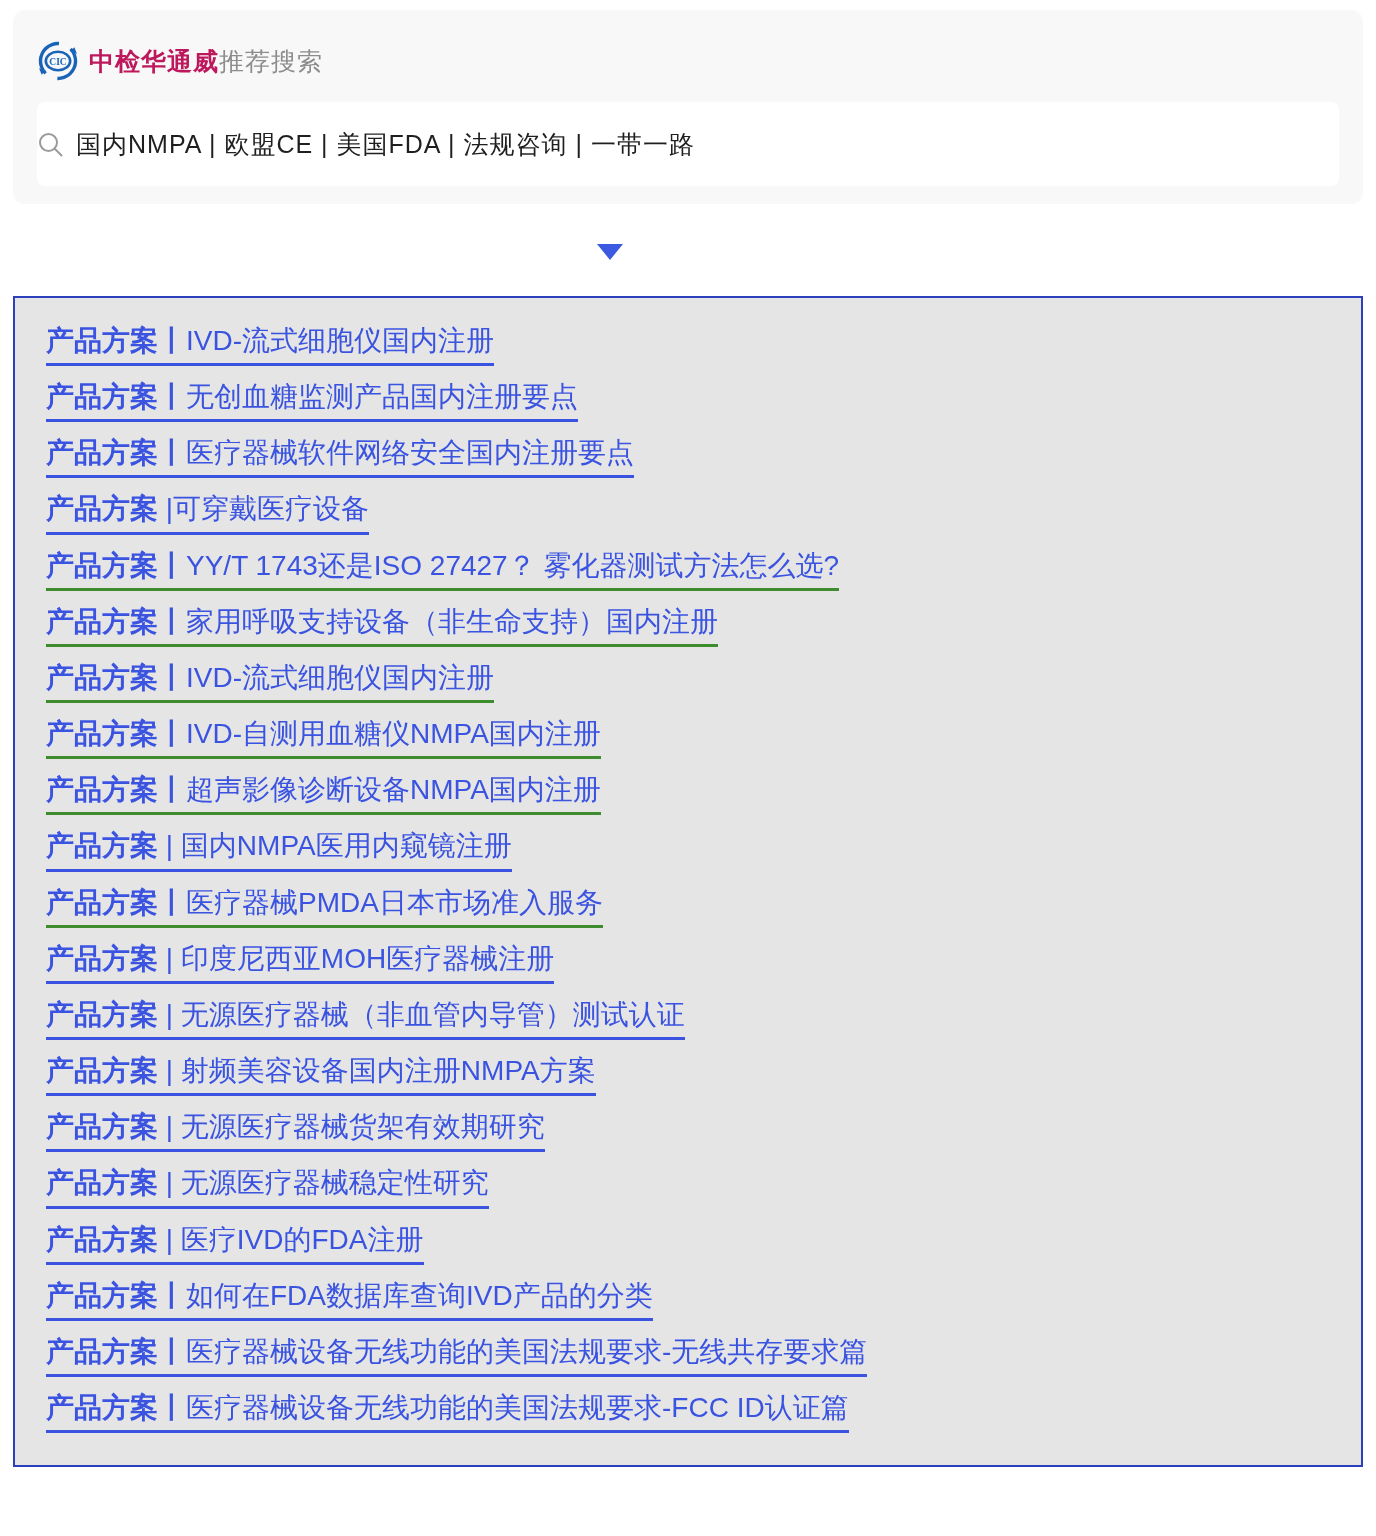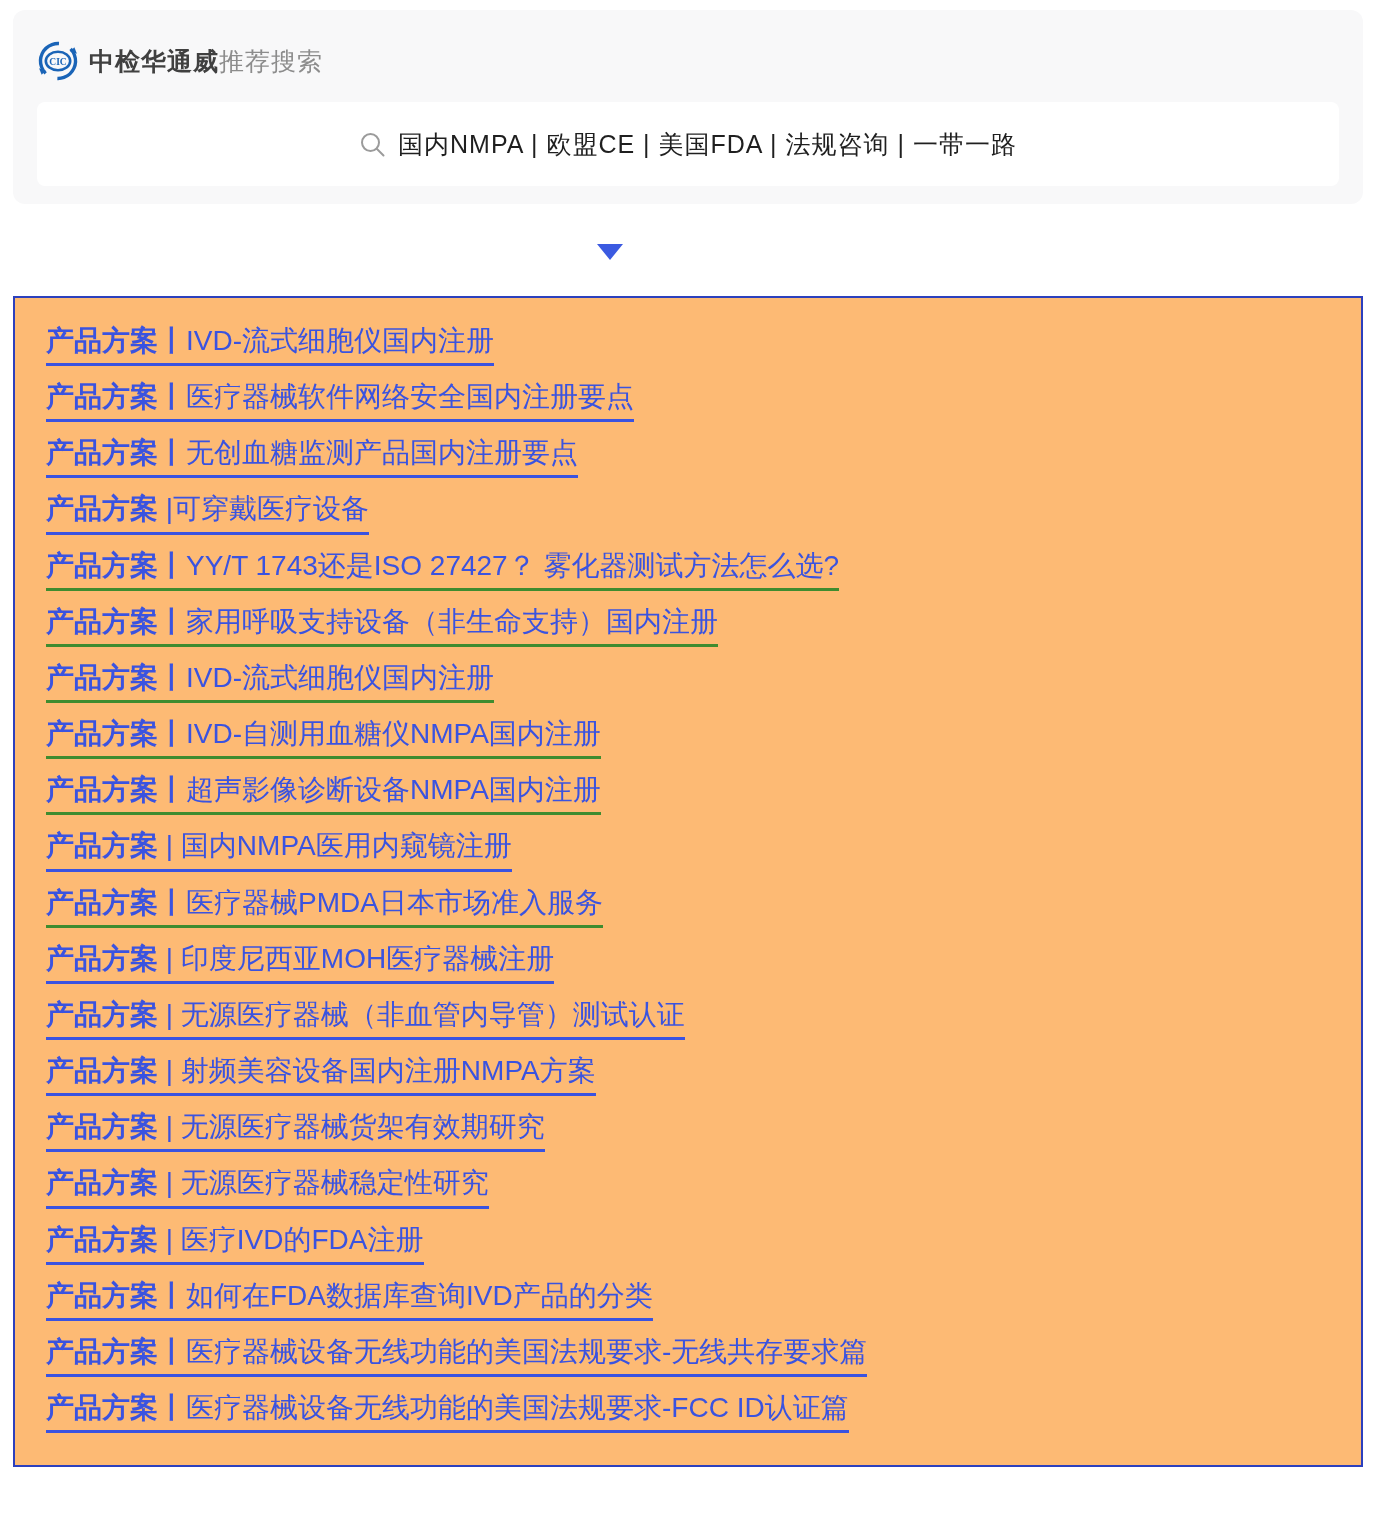--- a/index.html
+++ b/index.html
@@ -24,30 +24,30 @@
   }
   .brand-row {
     display: flex;
     align-items: center;
     gap: 10px;
     padding-left: 0px;
     margin-bottom: 20px;
   }
   .brand-logo { width: 42px; height: 42px; flex: 0 0 auto; }
   .brand-title { font-size: 25px; letter-spacing: 1px; }
-  .brand-title .bold-part { font-weight: 700; color: #404040; }
+  .brand-title .bold-part { font-weight: 700; color: #be185d; }
   .brand-title .light-part { font-weight: 400; color: #8c8c8c; }
 
   .search-bar {
     background: #ffffff;
     border-radius: 8px;
     height: 84px;
     display: flex;
     align-items: center;
-    justify-content: center;
+    justify-content: flex-start;
     gap: 12px;
     cursor: text;
   }
   .search-bar .search-text {
     font-size: 25px;
     color: #1f1f1f;
     letter-spacing: 1px;
     white-space: pre;
   }
 
@@ -66,21 +66,21 @@
     height: 0;
     border-left: 13px solid transparent;
     border-right: 13px solid transparent;
     border-top: 16px solid #3b5ae1;
     cursor: pointer;
   }
 
   
   .panel {
     border: 2px solid #2c40bd;
-    background: #fdba74;
+    background: #e5e5e5;
     box-sizing: border-box;
     padding: 26px 30px 18px 31px;
   }
   .panel ul {
     list-style: none;
     margin: 0;
     padding: 0;
   }
   .panel li { margin-bottom: 14px; }
   .panel a {
@@ -132,25 +132,25 @@
     <div class="dropdown-arrow"></div>
   </div>
 
   <div class="panel">
     <ul>
   <li>
     <a href="#" class="u-blue"><span class="prefix">产品方案</span><span class="sep sep-cjk">丨</span><span class="title">IVD-流式细胞仪国内注册</span></a>
   </li>
 
   <li>
+    <a href="#" class="u-blue"><span class="prefix">产品方案</span><span class="sep sep-cjk">丨</span><span class="title">无创血糖监测产品国内注册要点</span></a>
+  </li>
+
+  <li>
     <a href="#" class="u-blue"><span class="prefix">产品方案</span><span class="sep sep-cjk">丨</span><span class="title">医疗器械软件网络安全国内注册要点</span></a>
-  </li>
-
-  <li>
-    <a href="#" class="u-blue"><span class="prefix">产品方案</span><span class="sep sep-cjk">丨</span><span class="title">无创血糖监测产品国内注册要点</span></a>
   </li>
 
   <li>
     <a href="#" class="u-blue"><span class="prefix">产品方案</span><span class="sep sep-ascii"> |</span><span class="title">可穿戴医疗设备</span></a>
   </li>
 
   <li>
     <a href="#" class="u-green"><span class="prefix">产品方案</span><span class="sep sep-cjk">丨</span><span class="title">YY/T 1743还是ISO 27427？ 雾化器测试方法怎么选?</span></a>
   </li>
 

